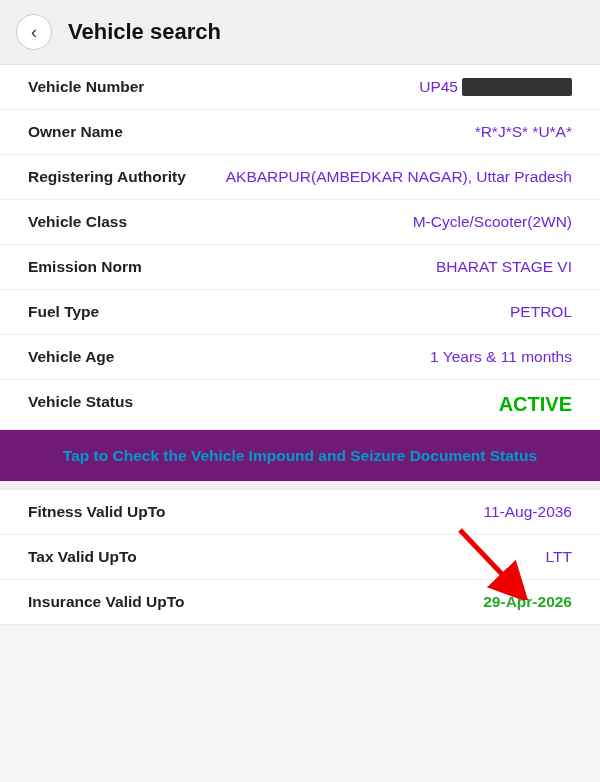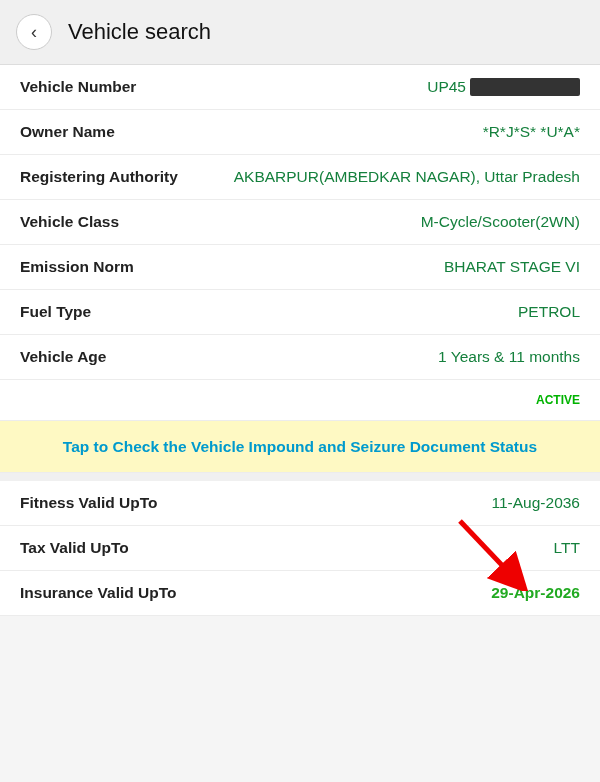--- a/index.html
+++ b/index.html
@@ -31,48 +31,48 @@
       justify-content: center;
       cursor: pointer;
       font-size: 18px;
       color: #333;
       margin-right: 16px;
       flex-shrink: 0;
     }
 
     .header-title {
       font-size: 22px;
-      font-weight: 400;
+      font-weight: 700;
       color: #111;
     }
 
     .content {
       background: #fff;
       padding: 0;
     }
 
     .info-row {
       display: flex;
       justify-content: space-between;
       align-items: flex-start;
-      padding: 13px 20px;
+      padding: 13px 28px;
       border-bottom: 1px solid #ececec;
     }
 
     .info-label {
       font-weight: 600;
       color: #222;
       font-size: 15.5px;
       flex: 0 0 auto;
       max-width: 48%;
     }
 
     .info-value {
       font-size: 15.5px;
-      color: #15803d;
+      color: #6d28d9;
       text-align: right;
       flex: 1;
       padding-left: 8px;
     }
 
     .info-value.redacted {
       display: flex;
       align-items: center;
       justify-content: flex-end;
       gap: 4px;
@@ -83,30 +83,30 @@
       width: 110px;
       height: 18px;
       background: #333;
       border-radius: 2px;
       vertical-align: middle;
     }
 
     .info-value.active {
       color: #00b300;
       font-weight: 800;
-      font-size: 12px;
+      font-size: 20px;
     }
 
     .info-value.insurance {
       color: #22aa22;
       font-weight: 700;
     }
 
     .tap-link-section {
-      background: #fef9c3;
+      background: #701a75;
       padding: 14px 20px;
       border-bottom: 1px solid #ececec;
       text-align: center;
     }
 
     .tap-link {
       color: #009acd;
       font-weight: 600;
       font-size: 15.5px;
       cursor: pointer;
@@ -180,20 +180,21 @@
     <span class="info-label">Fuel Type</span>
     <span class="info-value">PETROL</span>
   </div>
 
   <div class="info-row">
     <span class="info-label">Vehicle Age</span>
     <span class="info-value">1 Years  &amp; 11 months</span>
   </div>
 
   <div class="info-row">
+    <span class="info-label">Vehicle Status</span>
     <span class="info-value active">ACTIVE</span>
   </div>
 
   <div class="tap-link-section">
     <span class="tap-link">Tap to Check the Vehicle Impound and Seizure Document Status</span>
   </div>
 </div>
 
 <div class="divider"></div>
 

